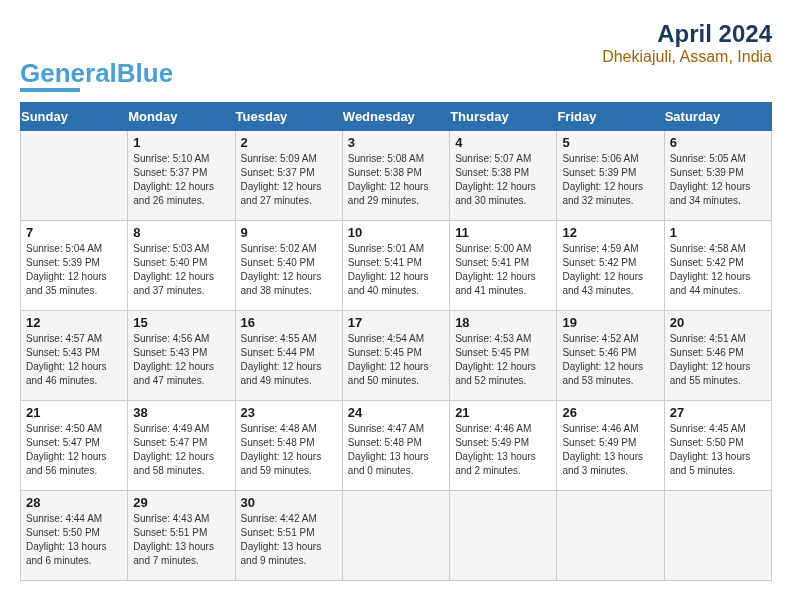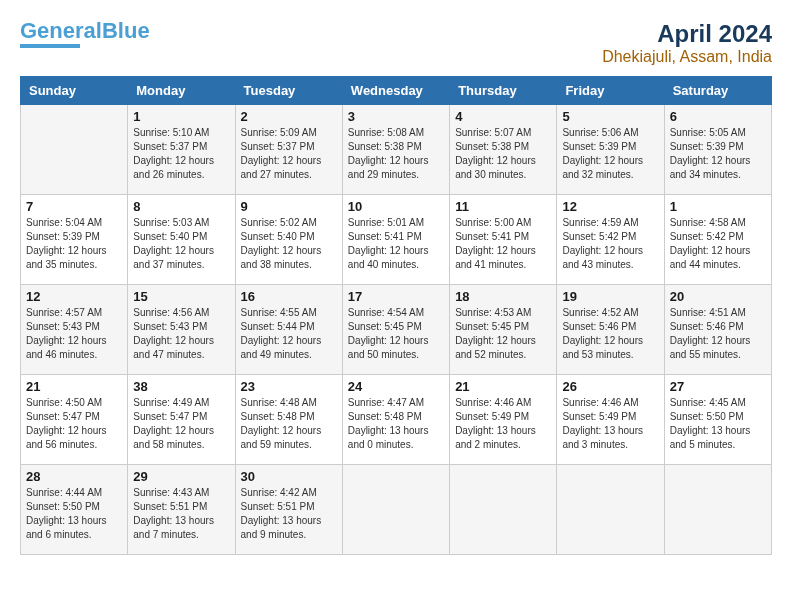--- a/index.html
+++ b/index.html
@@ -15,24 +15,25 @@
       justify-content: space-between;
       align-items: flex-start;
       margin-bottom: 10px;
     }
     .logo {
       display: flex;
       flex-direction: column;
       align-items: flex-start;
     }
     .logo-text {
-      font-size: 22px;
+      font-size: 26px;
       font-weight: bold;
       color: #1a3a5c;
       line-height: 1;
+      margin-top: 40px;
     }
     .logo-text span {
       color: #4a9fd4;
     }
     .logo-blue-bar {
       width: 60px;
       height: 4px;
       background: #4a9fd4;
       margin-top: 2px;
     }
@@ -49,21 +50,21 @@
       color: #a16207;
     }
     table {
       width: 100%;
       border-collapse: collapse;
       font-size: 11px;
     }
     thead tr th {
       background-color: #2c6fad;
       color: white;
-      padding: 6px 8px;
+      padding: 6px 0;
       text-align: left;
       font-size: 13px;
       font-weight: bold;
       border: 1px solid #2c6fad;
     }
     tbody tr td {
       border: 1px solid #ccc;
       vertical-align: top;
       padding: 4px 5px;
       height: 90px;

